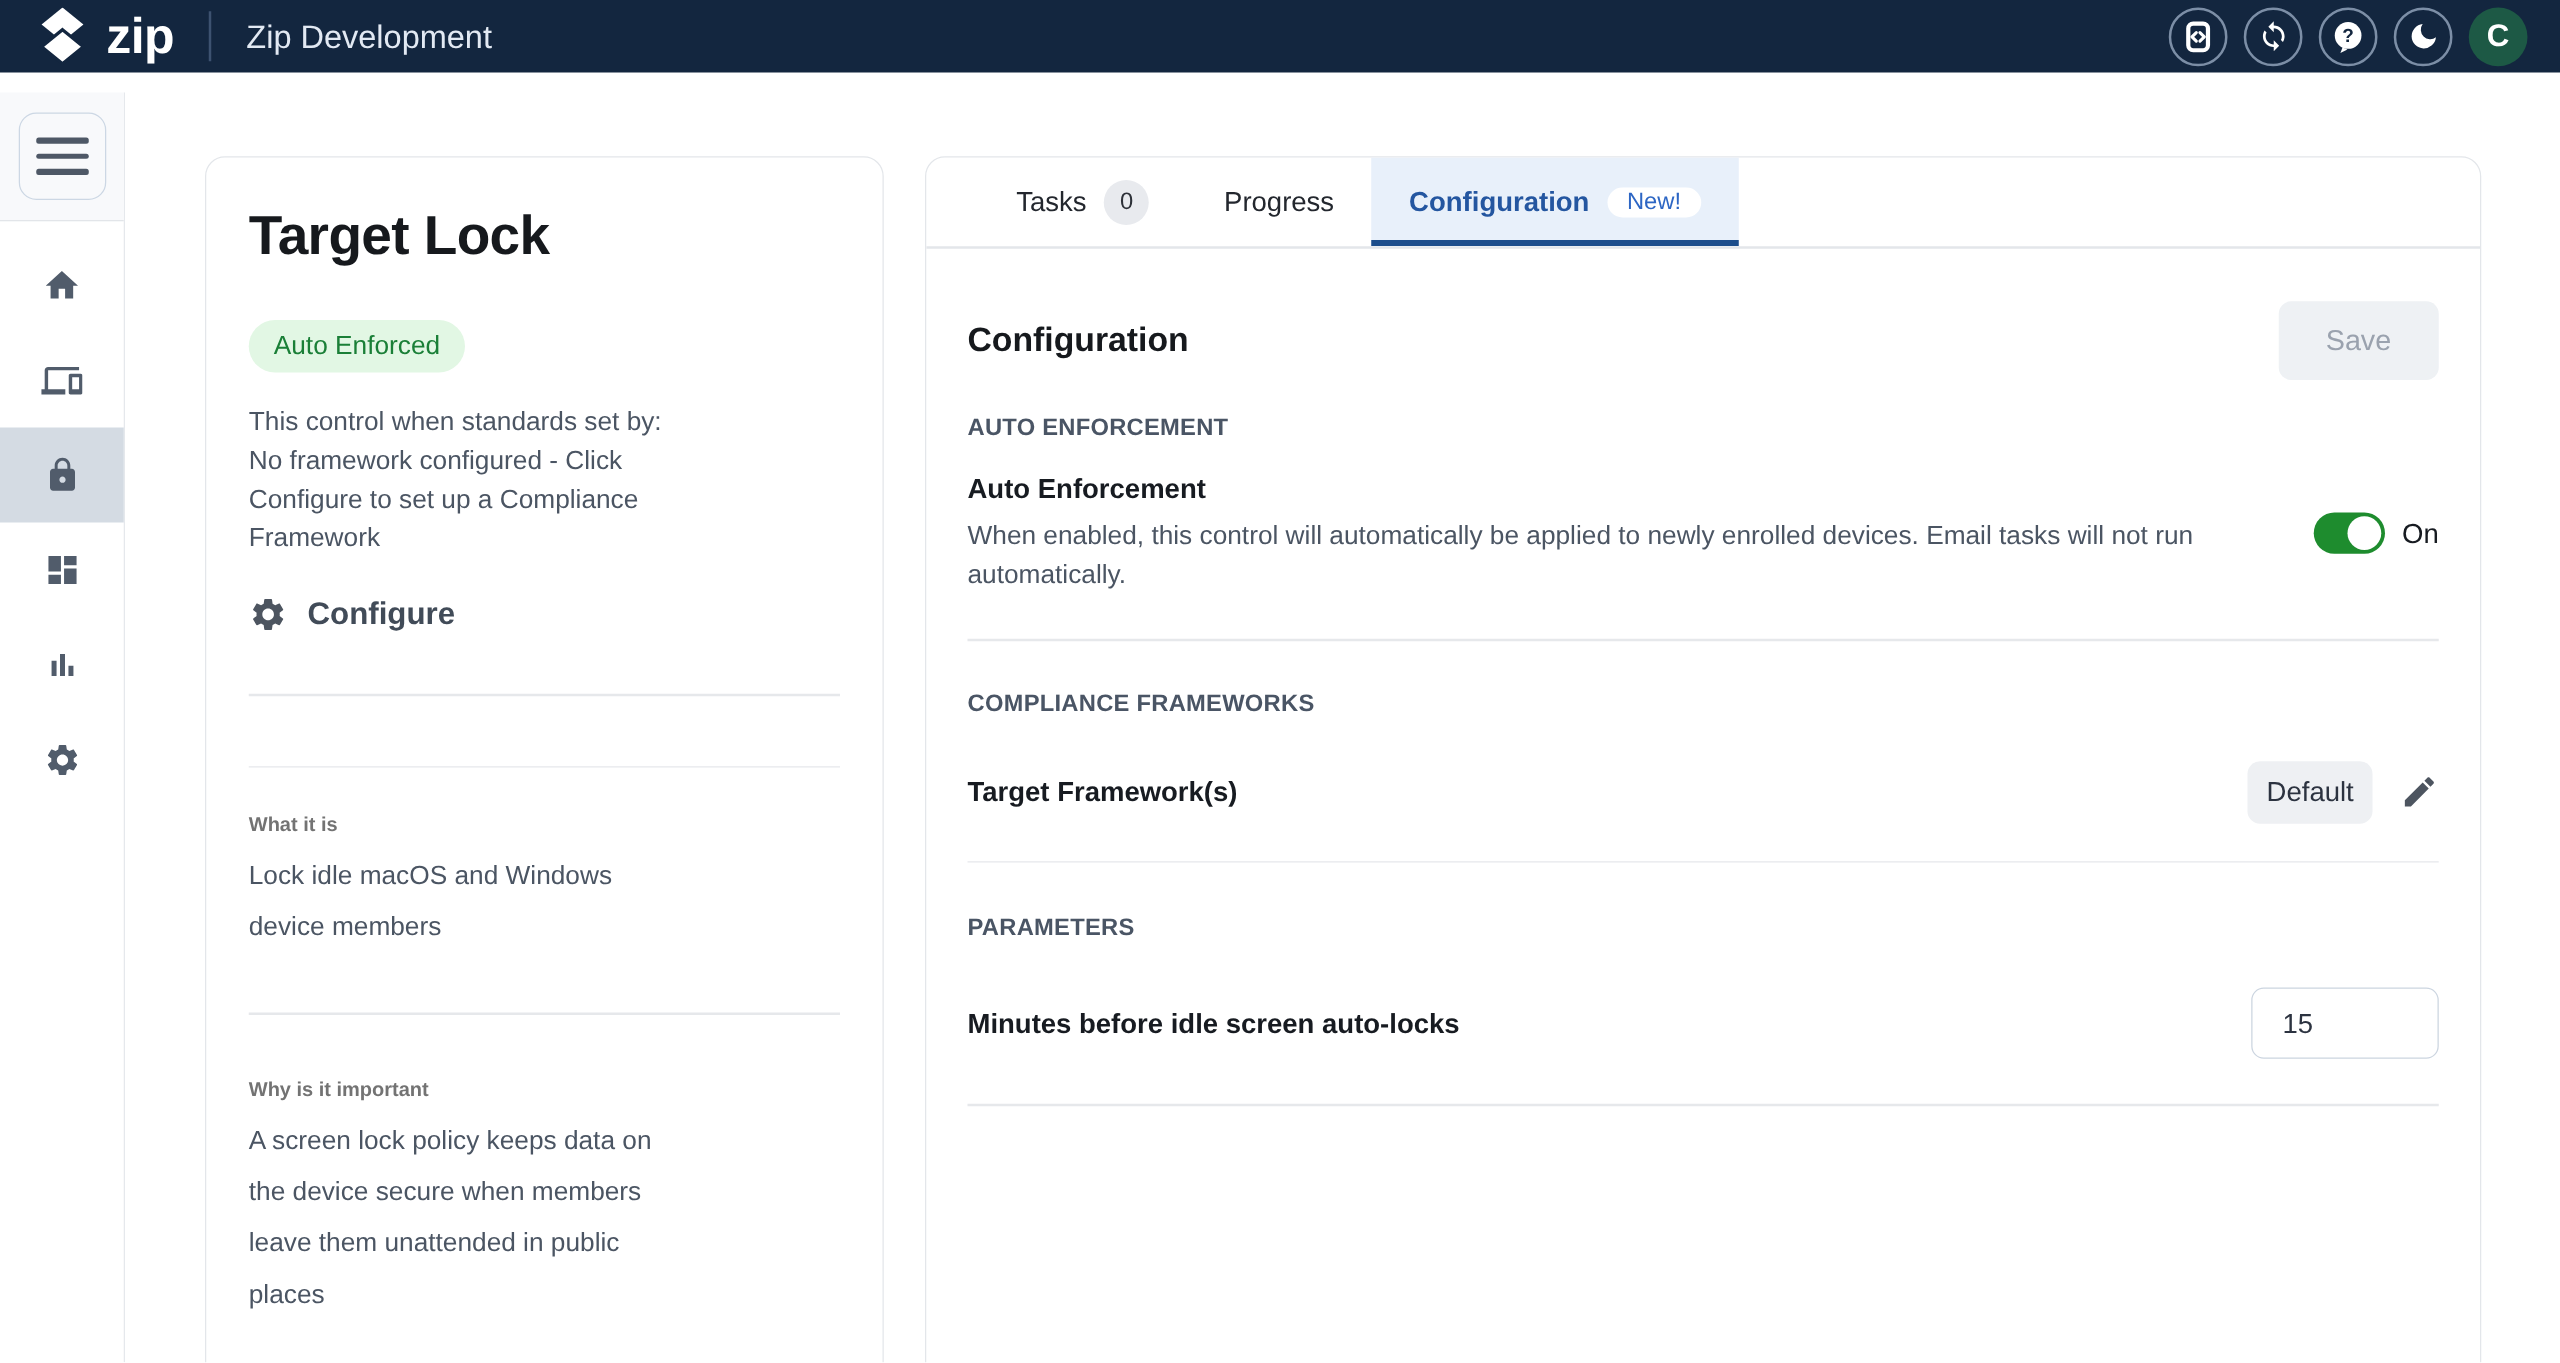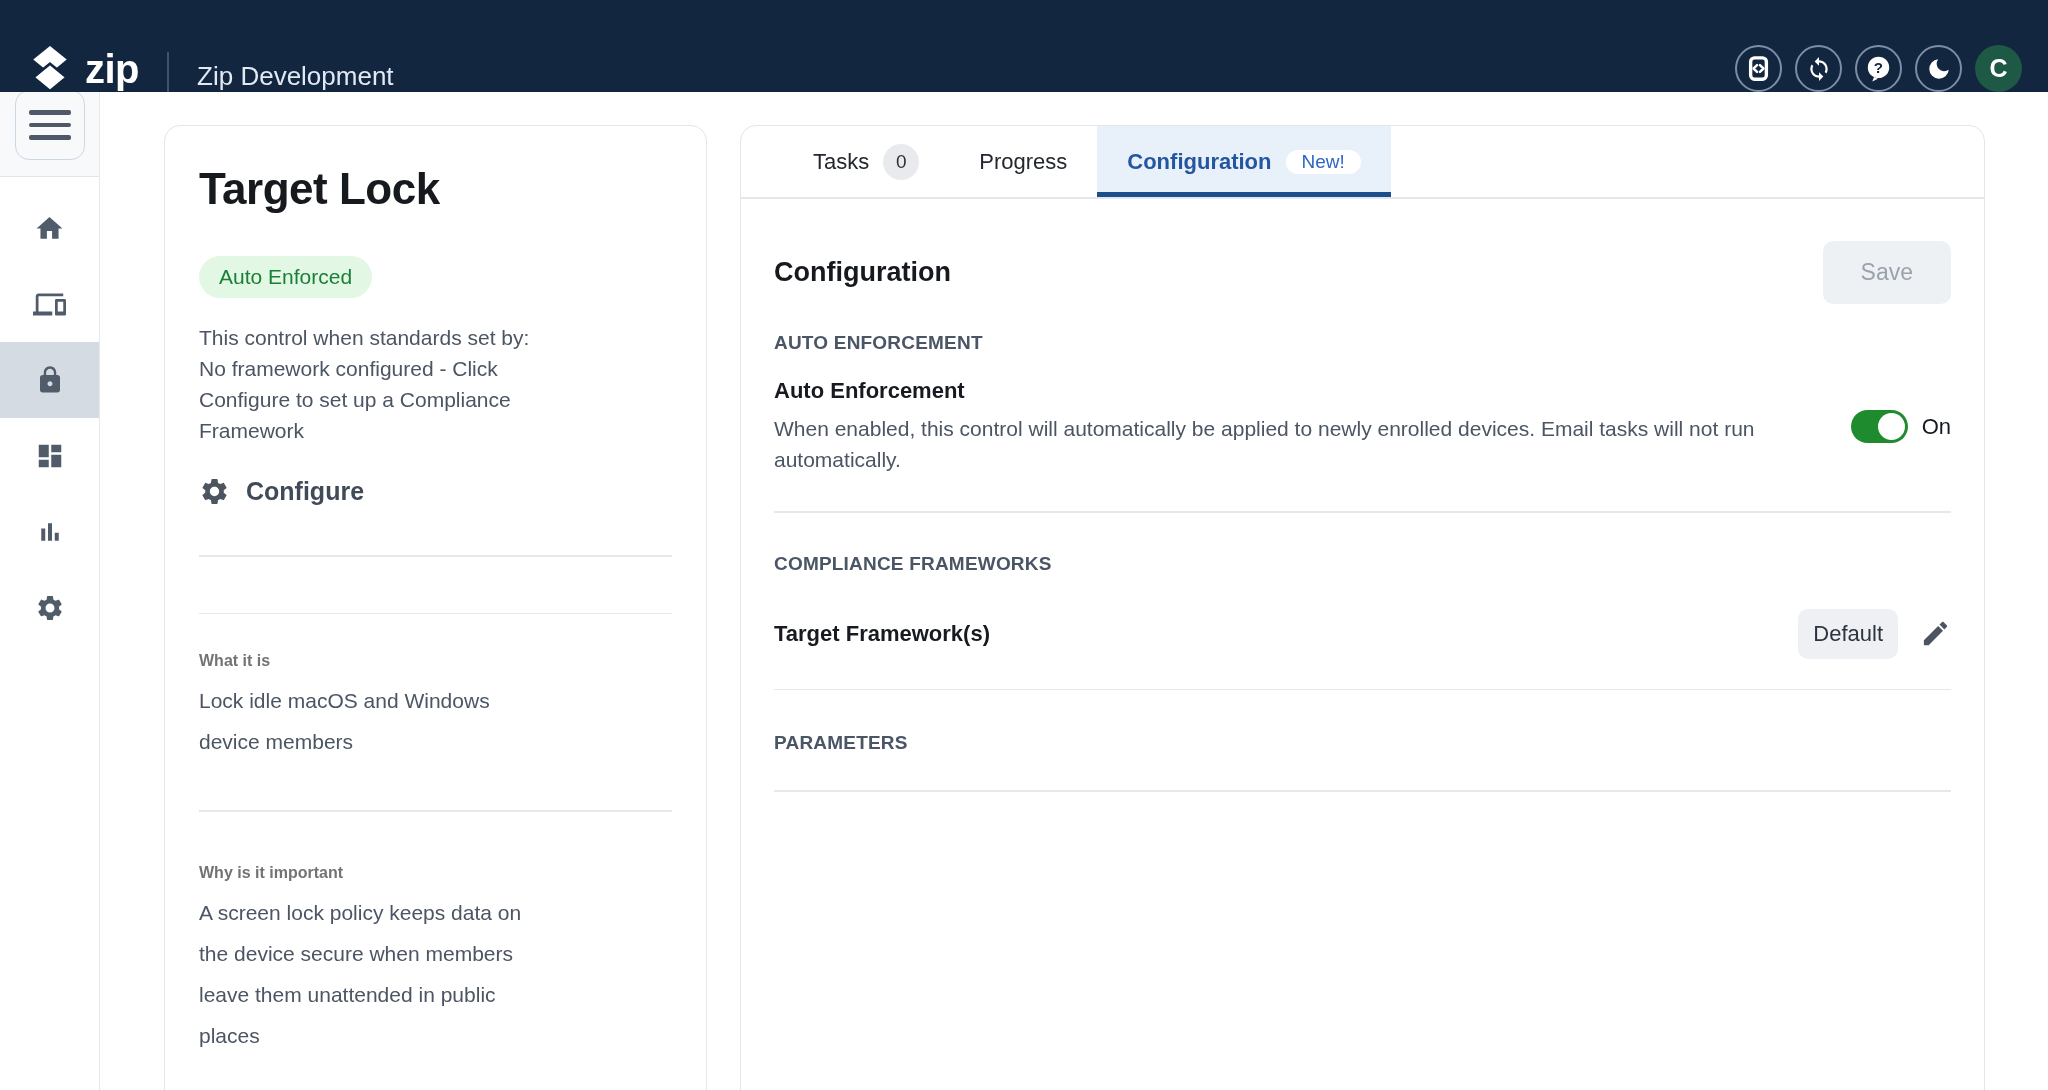--- a/index.html
+++ b/index.html
@@ -1,22 +1,22 @@
 <!DOCTYPE html>
 <html><head>
 <meta charset="utf-8">
 <style>
   * { margin:0; padding:0; box-sizing:border-box; }
   html,body { width:2048px; height:1090px; }
   body { font-family:"Liberation Sans", sans-serif; background:#fff; overflow:hidden; }
   .screen { position:relative; width:2048px; height:1090px; background:#fff; overflow:hidden; }
 
   
-  .navbar { position:absolute; top:0; left:0; right:0; height:92px; background:#13263F;
-            display:flex; align-items:flex-end; padding:0 26px 0 30px; z-index:5; }
+  .navbar { position:absolute; top:0; left:0; right:0; height:58px; background:#13263F;
+            display:flex; align-items:center; padding:0 26px 0 30px; z-index:5; }
   .brand { display:flex; align-items:center; gap:15px; }
   .logo-text { font-size:40px; font-weight:800; color:#fff; letter-spacing:-0.5px; }
   .nav-sep { width:2px; height:40px; background:#3d5270; margin:0 28px; }
   .workspace { font-size:26px; color:#e2e9f3; }
   .nav-actions { margin-left:auto; display:flex; align-items:center; gap:13px; }
   .icon-btn { width:47px; height:47px; border-radius:50%; border:2px solid #7c8ea6;
               background:transparent; display:flex; align-items:center; justify-content:center; cursor:pointer; }
   .avatar { width:47px; height:47px; border-radius:50%; background:#1D5945; color:#fff;
             font-size:25px; font-weight:700; display:flex; align-items:center; justify-content:center; cursor:pointer; }
 
@@ -249,18 +249,22 @@
             <button class="edit-btn">
               <svg width="31" height="31" viewBox="0 0 24 24">
                 <path d="M3 17.25V21h3.75L17.81 9.94l-3.75-3.75L3 17.25zM20.71 7.04c.39-.39.39-1.02 0-1.41l-2.34-2.34c-.39-.39-1.02-.39-1.41 0l-1.83 1.83 3.75 3.75 1.83-1.83z"></path>
               </svg>
             </button>
           </div>
         </div>
         <div class="hdiv m30"></div>
 
         <div class="section-label param-label">PARAMETERS</div>
+        <div class="row-between param-row">
+          <div class="row-label">Minutes before idle screen auto-locks</div>
+          <input class="param-input" type="text" value="15" style="">
+        </div>
         <div class="hdiv m36"></div>
       </div>
     </section>
 
   </main>
 </div>
 
 </body></html>

